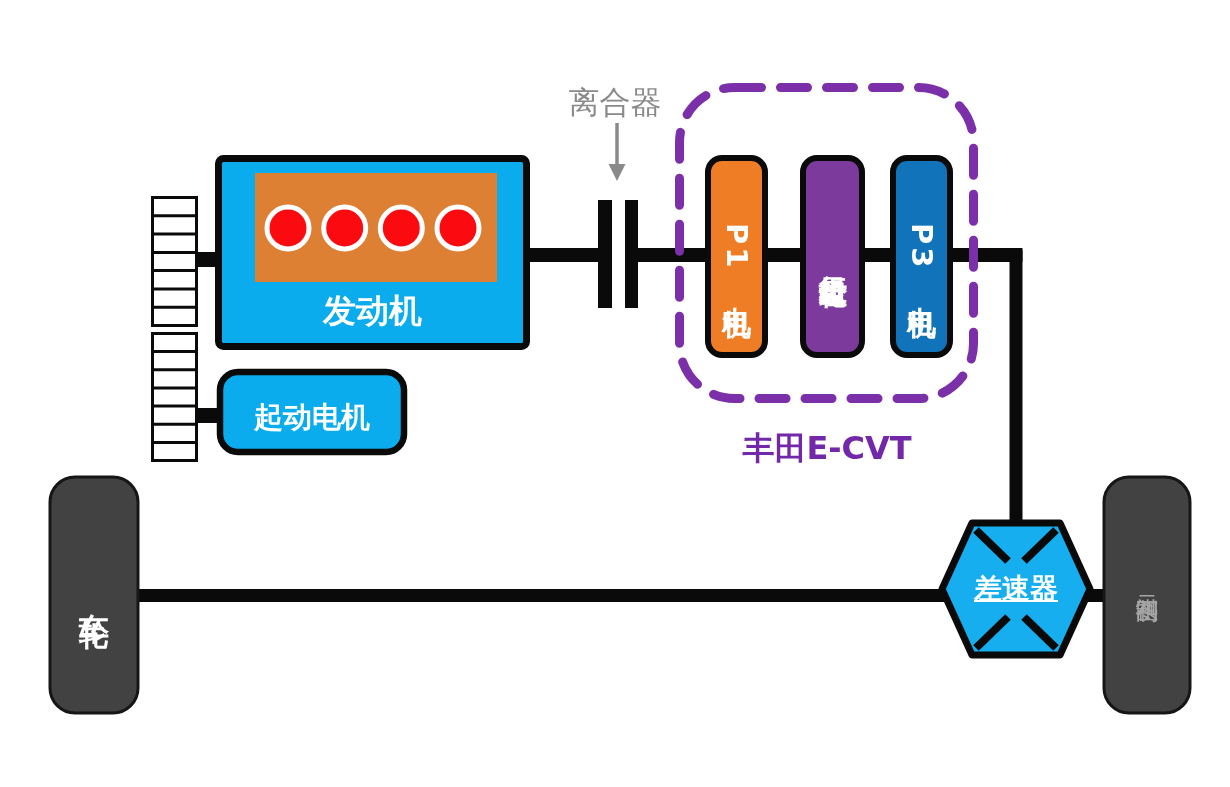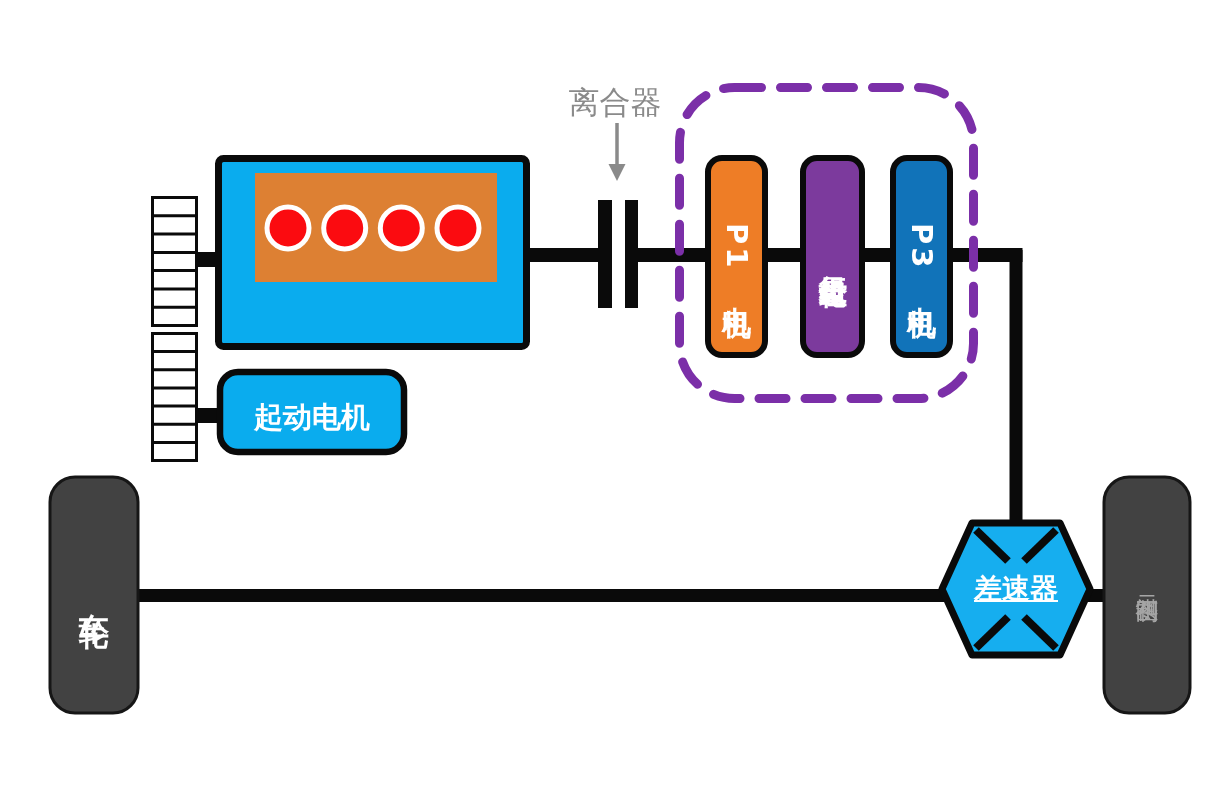--- a/index.html
+++ b/index.html
@@ -113,35 +113,37 @@
         <line x1="1056" y1="648" x2="1024" y2="617"></line>
       </g>
     </g>
 
     <rect x="50" y="477" width="88" height="236" rx="25" stroke="#161616" stroke-width="3" fill="#424242"></rect>
     <rect x="1104" y="477" width="86" height="236" rx="25" stroke="#161616" stroke-width="3" fill="#424242"></rect>
   </svg>
 
   <div class="lbl center clutch-lbl">离合器</div>
 
+  <div class="lbl center white bold engine-lbl">发动机</div>
 
   <div class="lbl center white bold starter-lbl">起动电机</div>
 
   <div class="vholder p1-holder">
     <span class="vtext motor-text">P1 电机</span>
   </div>
 
   <div class="vholder planet-holder">
     <span class="vtext vupright planet-text">行星齿轮组</span>
   </div>
 
   <div class="vholder p3-holder">
     <span class="vtext motor-text">P3 电机</span>
   </div>
 
+  <div class="lbl center bold ecvt-lbl">丰田E-CVT</div>
 
   <div class="lbl center white bold diff-lbl">差速器</div>
 
   <div class="vholder wheelL-holder">
     <span class="vtext vupright wheel-text">车轮</span>
   </div>
 
   <div class="vholder wheelR-holder">
     <span class="vtext vupright wm-text">元祺制图</span>
   </div>

